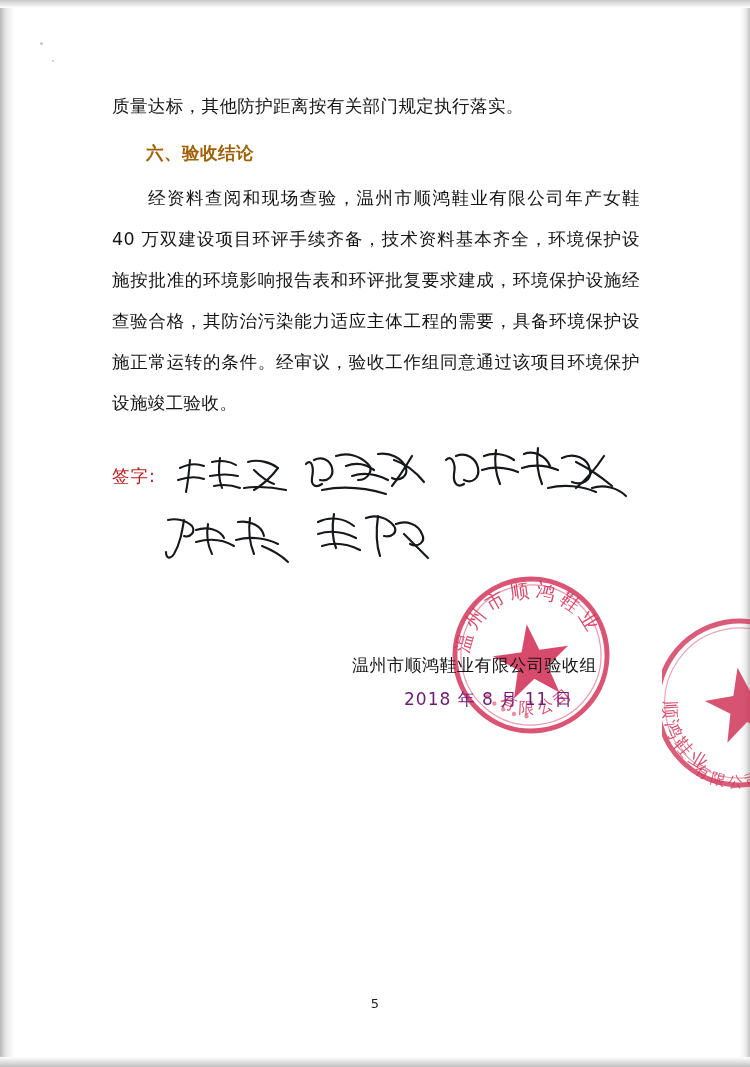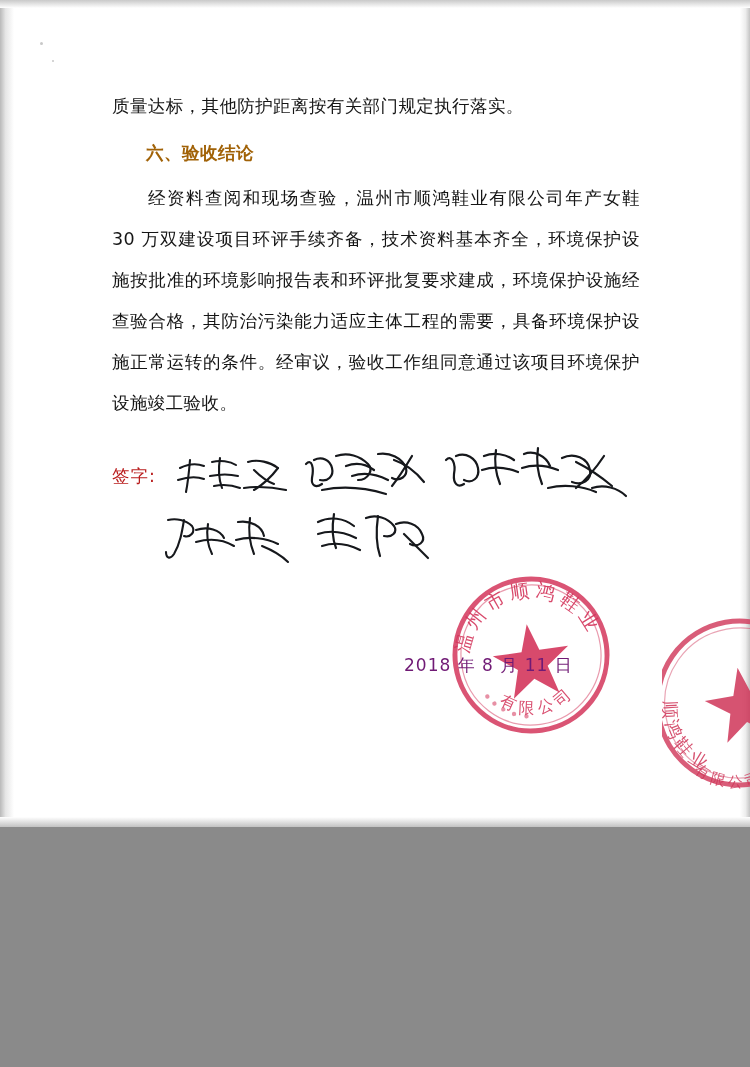--- a/index.html
+++ b/index.html
@@ -9,21 +9,21 @@
   }
   body {
     width: 750px;
     height: 1067px;
     overflow: hidden;
     font-family: "Liberation Serif", serif;
   }
   .page {
     position: relative;
     width: 750px;
-    height: 827px;
+    height: 1067px;
     background: #ffffff;
     box-sizing: border-box;
     overflow: hidden;
   }
   
   .scan-edge-left {
     position: absolute;
     top: 0; left: 0;
     width: 14px; height: 100%;
     background: linear-gradient(to right, #b9b9b9 0%, #e6e6e6 40%, #ffffff 100%);
@@ -171,21 +171,21 @@
   <div class="speck" style="left:40px;top:42px;width:3px;height:3px;"></div>
   <div class="speck" style="left:52px;top:60px;width:2px;height:2px;"></div>
 
   <div class="content">
 
     <p class="para first-line-cont">质量达标，其他防护距离按有关部门规定执行落实。</p>
 
     <h2 class="heading">六、验收结论</h2>
 
     <div class="body-block">
-      <p class="para indent">经资料查阅和现场查验，温州市顺鸿鞋业有限公司年产女鞋 30 万双建设项目环评手续齐备，技术资料基本齐全，环境保护设施按批准的环境影响报告表和环评批复要求建成，环境保护设施经查验合格，其防治污染能力适应主体工程的需要，具备环境保护设施正常运转的条件。经审议，验收工作组同意通过该项目环境保护设施竣工验收。</p>
+      <p class="para indent">经资料查阅和现场查验，温州市顺鸿鞋业有限公司年产女鞋 40 万双建设项目环评手续齐备，技术资料基本齐全，环境保护设施按批准的环境影响报告表和环评批复要求建成，环境保护设施经查验合格，其防治污染能力适应主体工程的需要，具备环境保护设施正常运转的条件。经审议，验收工作组同意通过该项目环境保护设施竣工验收。</p>
     </div>
 
     <div class="sign-row">
       <span class="sign-label">签字:</span>
 
       <span class="sig" style="left:62px;top:-4px;">
         <svg width="120" height="46" viewBox="0 0 120 46">
           <g fill="none" stroke="#16181c" stroke-width="2.1" stroke-linecap="round">
             <path d="M6 14 C14 10, 22 9, 30 12"></path>
             <path d="M16 6 C15 18, 14 28, 12 38"></path>
@@ -308,18 +308,19 @@
         <path id="edgeArcBot" d="M 18 150 A 62 62 0 0 0 96 172" fill="none"></path>
         <text font-family="'DejaVu Sans', sans-serif" font-size="15" fill="#cf3558" opacity="0.8" letter-spacing="4">
           <textPath href="#edgeArcBot" startOffset="6%">有限公司</textPath>
         </text>
         <polygon points="82,60 91,87 120,87 97,104 105,132 82,115 59,132 67,104 44,87 73,87" fill="#cf3558" opacity="0.85"></polygon>
       </g>
     </svg>
   </span>
 
   <div class="footer-block">
+    <div class="footer-line">温州市顺鸿鞋业有限公司验收组</div>
     <div class="footer-date">2018 年 8 月 11 日</div>
   </div>
 
   <div class="page-number">5</div>
 
 </div>
 
 </body></html>

